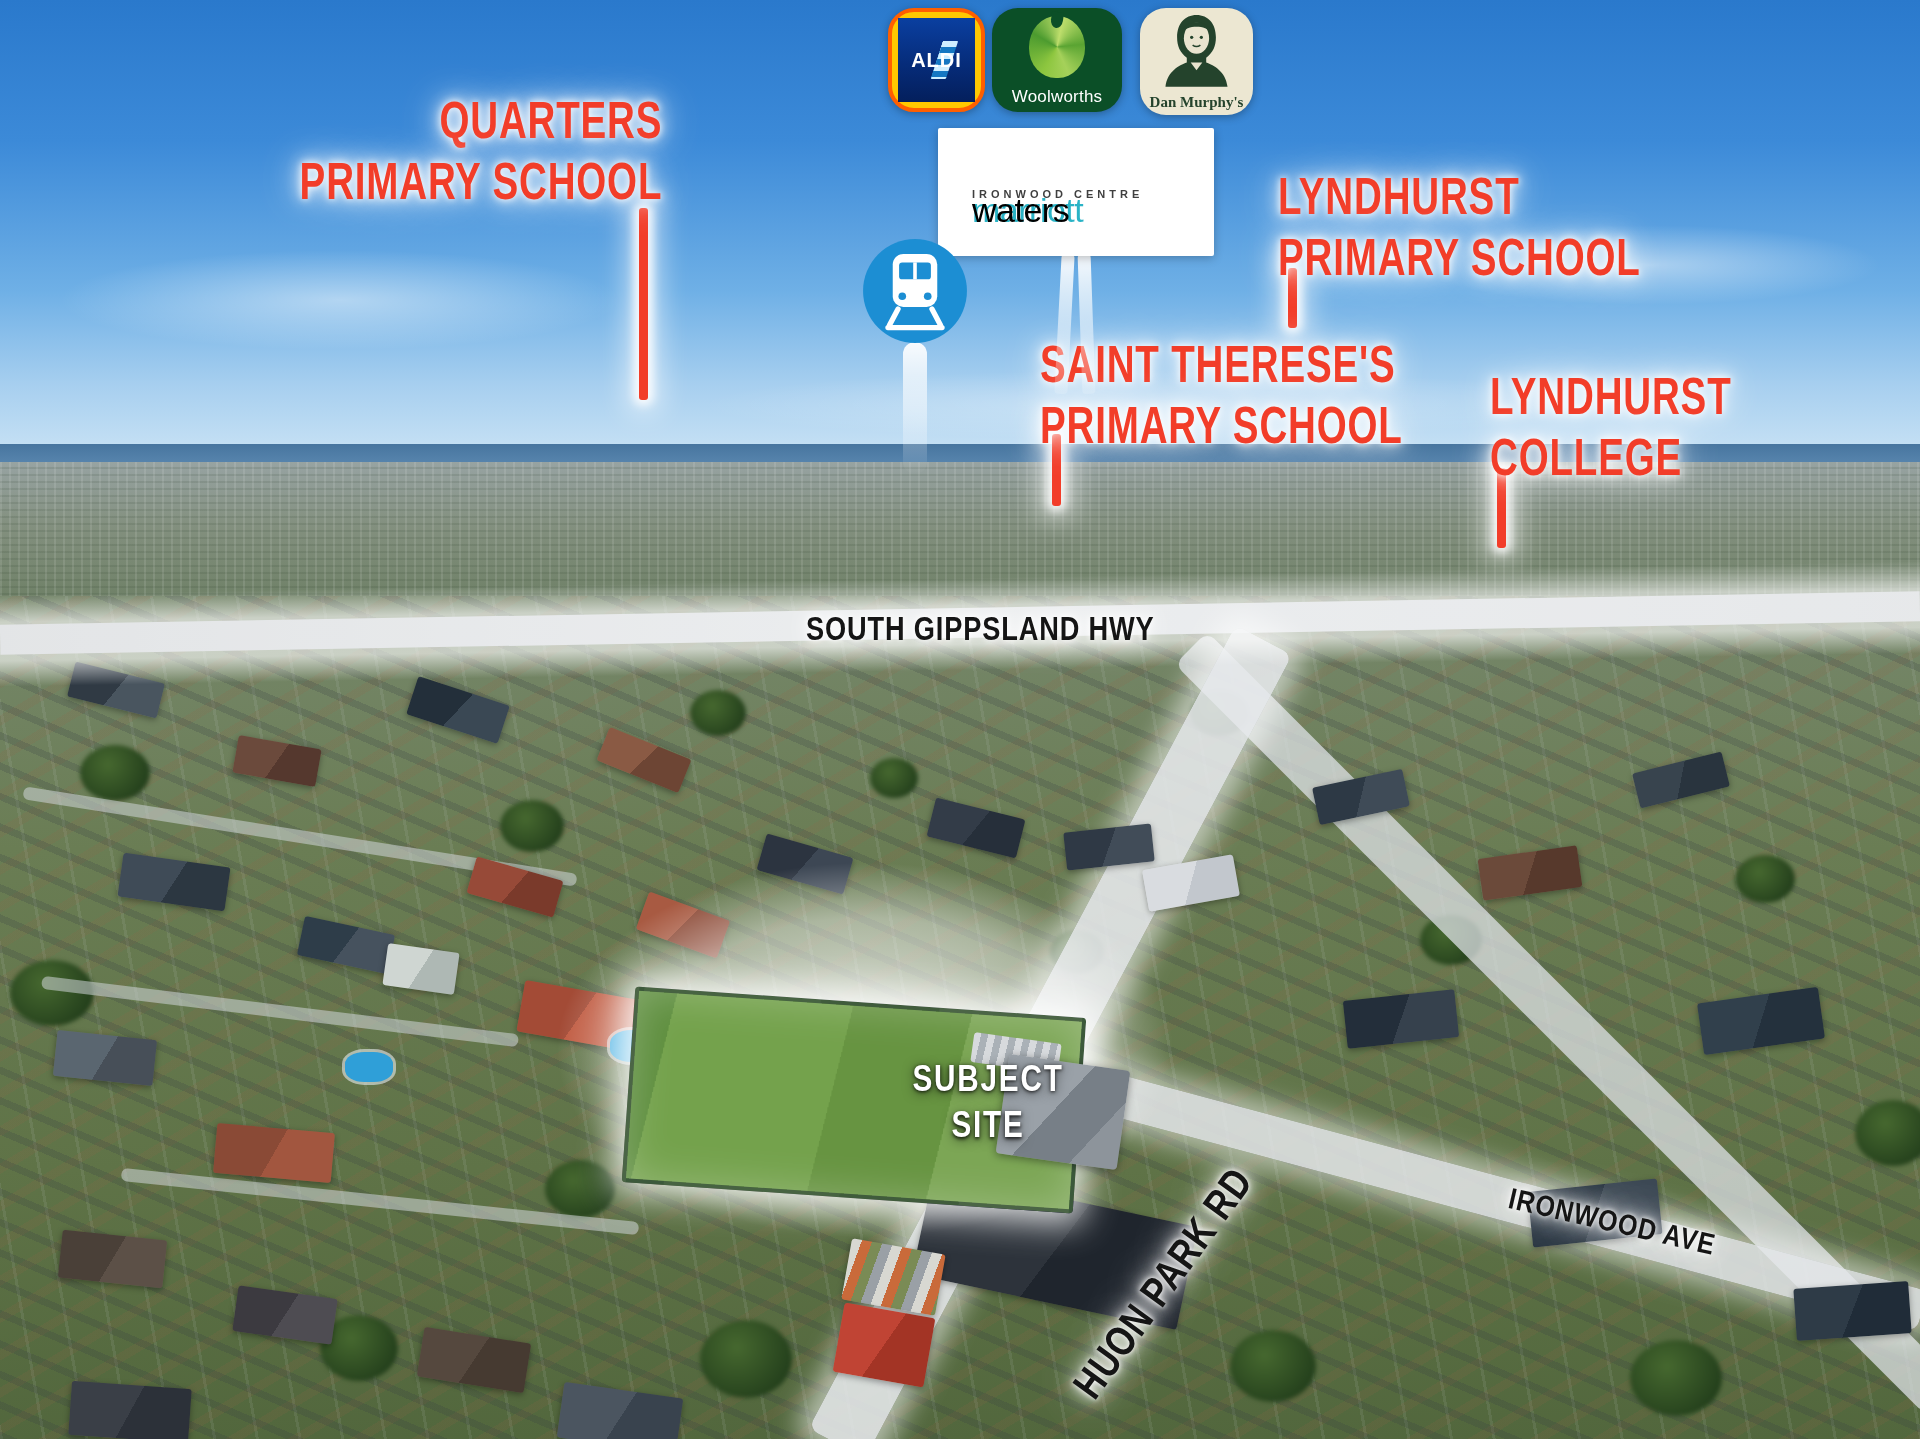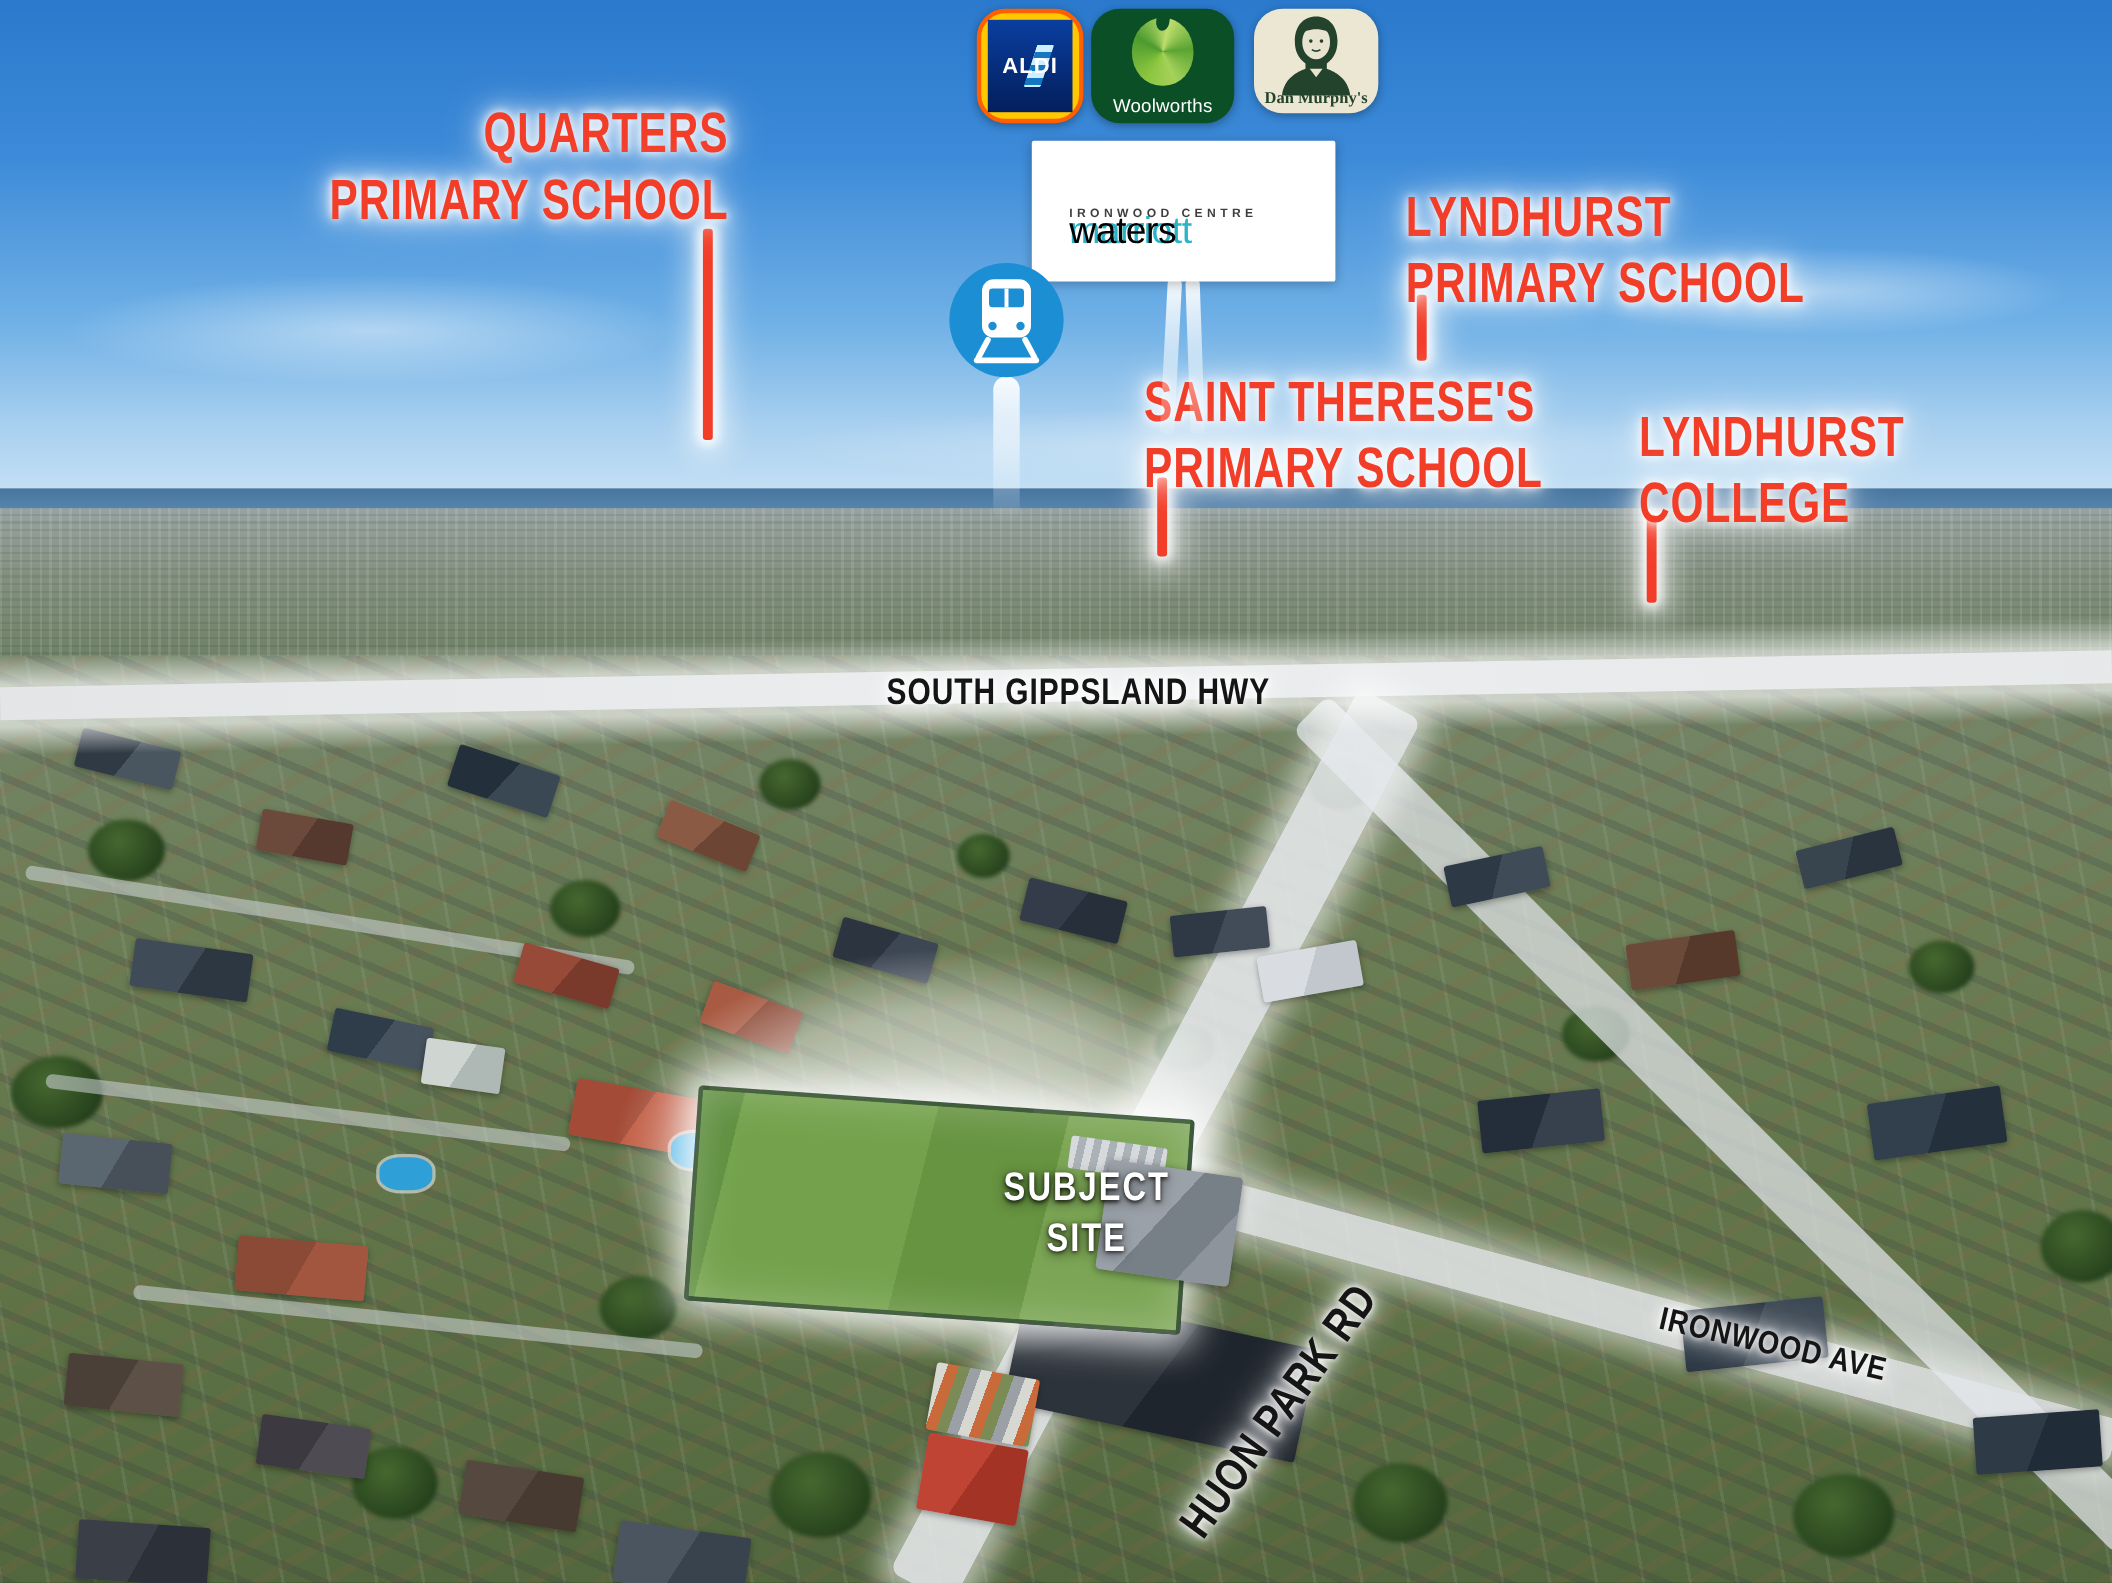--- a/index.html
+++ b/index.html
@@ -119,21 +119,21 @@
   .aldi-stripes span.a{width:15px;
     background:repeating-linear-gradient(180deg,#cfeeff 0 6px,#1577c2 6px 12px);}
   .aldi-word{position:static;color:#fff;font-weight:800;font-size:20px;letter-spacing:1px;}
   .logo-woolworths{left:992px;top:8px;width:130px;height:104px;background:#0b4f27;
     display:flex;flex-direction:column;align-items:center;justify-content:flex-end;padding-bottom:5px;}
   .wow-mark{left:37px;top:8px;width:56px;height:62px;border-radius:50% 50% 48% 48%;
     background:conic-gradient(from 210deg,#8dc63f,#4c9b2f 25%,#bede6c 45%,#5aa432 65%,#a5d15a 85%,#8dc63f);}
   .wow-mark::after{content:"";position:absolute;left:22px;top:-4px;width:12px;height:16px;background:#0b4f27;
     border-radius:0 0 50% 50%;transform:rotate(8deg);}
   .wow-word{position:static;color:#fff;font-size:17px;font-weight:400;letter-spacing:.2px;}
-  .logo-dan{left:1140px;top:8px;width:113px;height:95px;background:#ece7d2;
+  .logo-dan{left:1140px;top:8px;width:113px;height:107px;background:#ece7d2;
     display:flex;flex-direction:column;align-items:center;justify-content:flex-end;padding-bottom:4px;}
   .dan-bust{left:8px;top:2px;width:97px;height:78px;}
   .dan-name{position:static;font-family:"Liberation Serif",serif;font-weight:700;font-size:15px;color:#24432c;}
 </style>
 </head>
 <body>
 
 <div id="scene">
 
   <div class="sky"></div>

